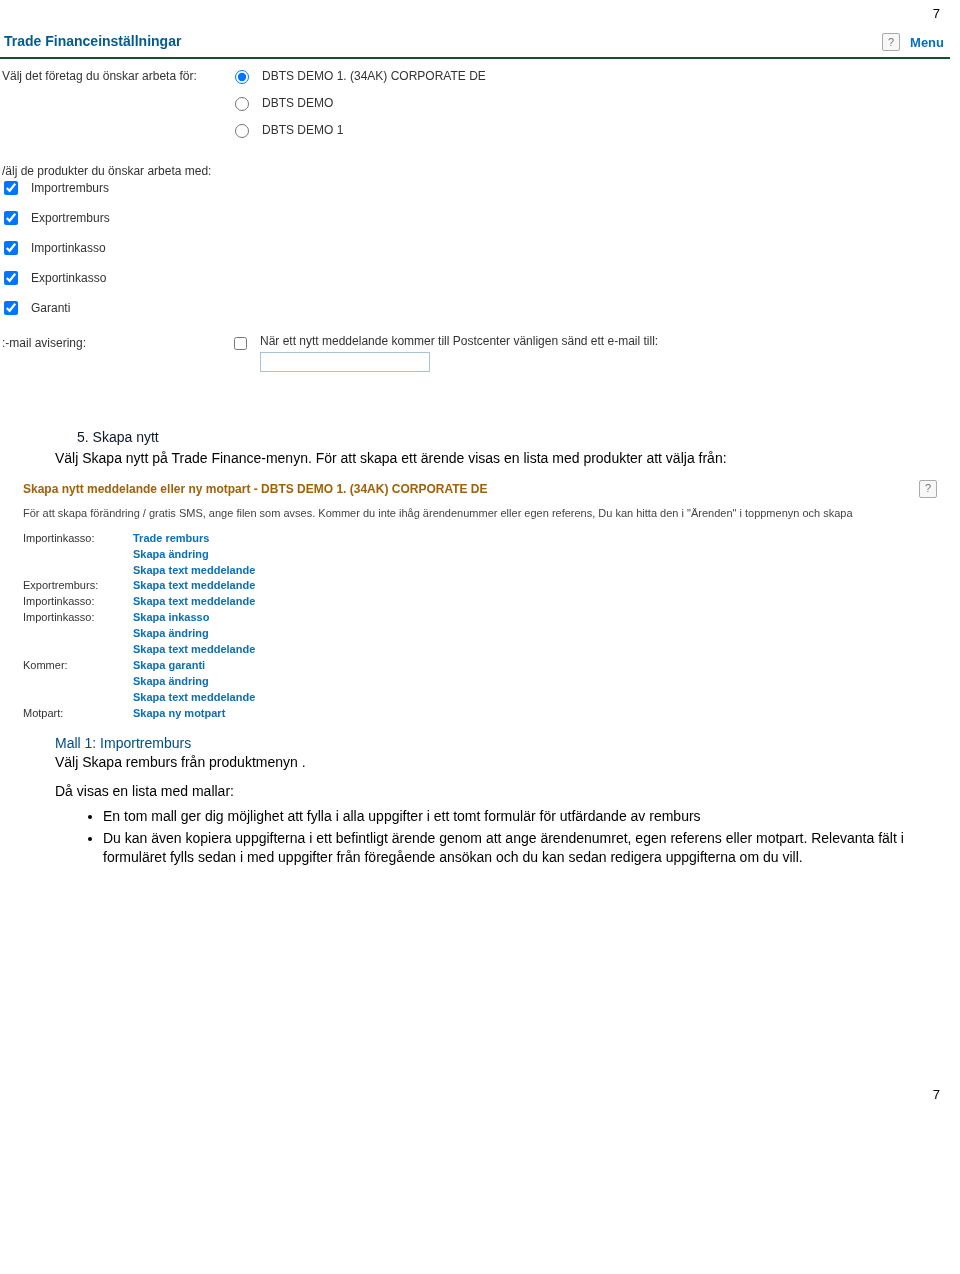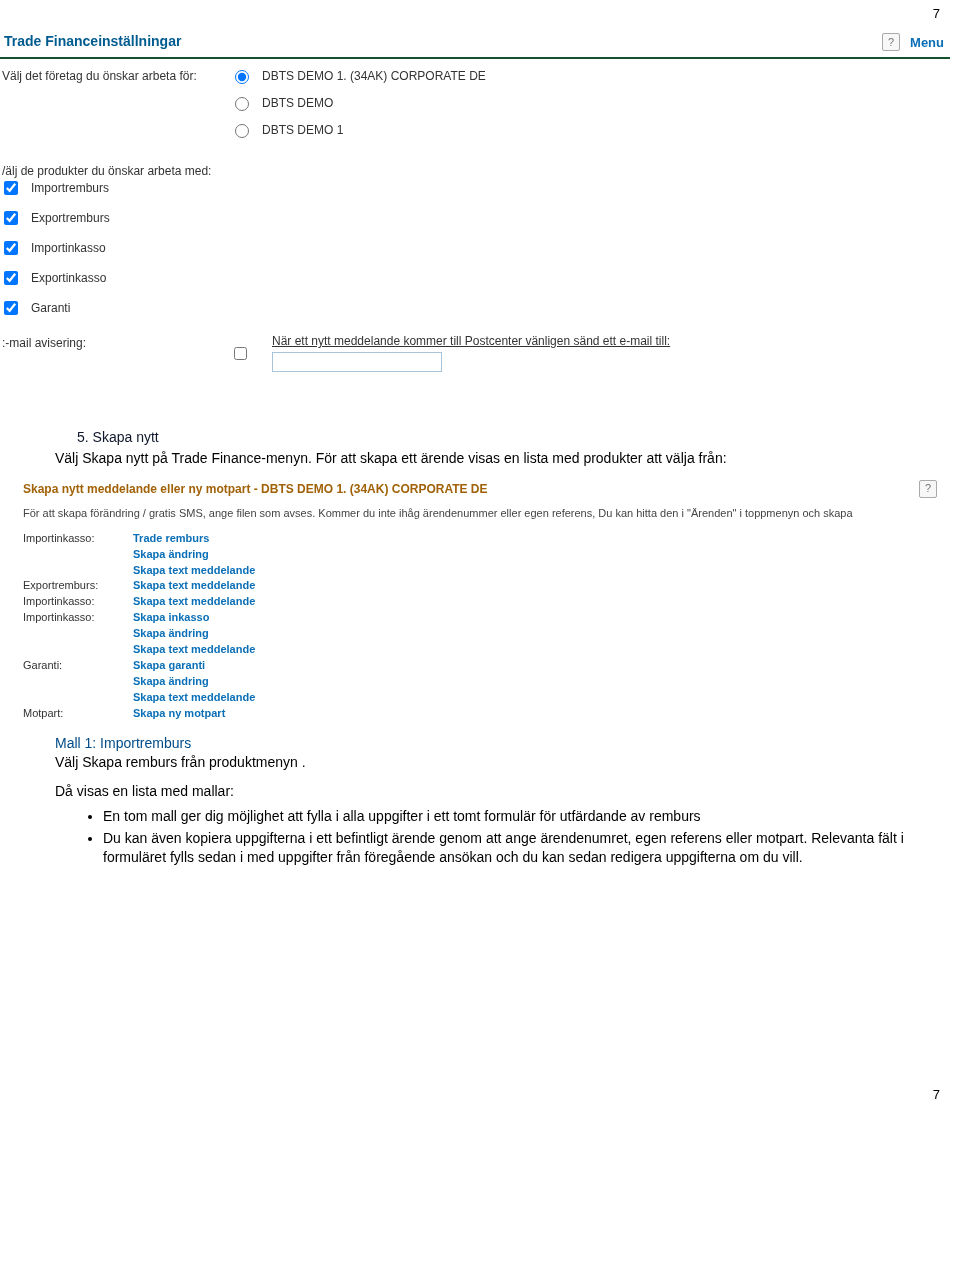--- a/index.html
+++ b/index.html
@@ -78,23 +78,22 @@
     gap: 10px;
     margin-bottom: 10px;
     font-size: 12px;
     color: #333;
   }
   .radio-opt input, .check-opt input {
     width: 14px; height: 14px;
   }
   .email-row {
     display: flex;
-    align-items: center;
-    gap: 22px;
-    text-decoration: underline;
+    align-items: flex-start;
+    gap: 10px;
   }
   .email-text {
     font-size: 12px;
     color: #333;
   }
   .email-input {
     margin-top: 4px;
     width: 170px;
     height: 20px;
     border: 1px solid #a7c4dd;
@@ -278,21 +277,21 @@
     </div>
     <div class="prod-row">
       <div class="prod-label">Importinkasso:</div>
       <div class="prod-links">
         <a href="#">Skapa inkasso</a>
         <a href="#">Skapa ändring</a>
         <a href="#">Skapa text meddelande</a>
       </div>
     </div>
     <div class="prod-row">
-      <div class="prod-label">Garanti:</div>
+      <div class="prod-label">Kommer:</div>
       <div class="prod-links">
         <a href="#">Skapa garanti</a>
         <a href="#">Skapa ändring</a>
         <a href="#">Skapa text meddelande</a>
       </div>
     </div>
     <div class="prod-row">
       <div class="prod-label">Motpart:</div>
       <div class="prod-links">
         <a href="#">Skapa ny motpart</a>

